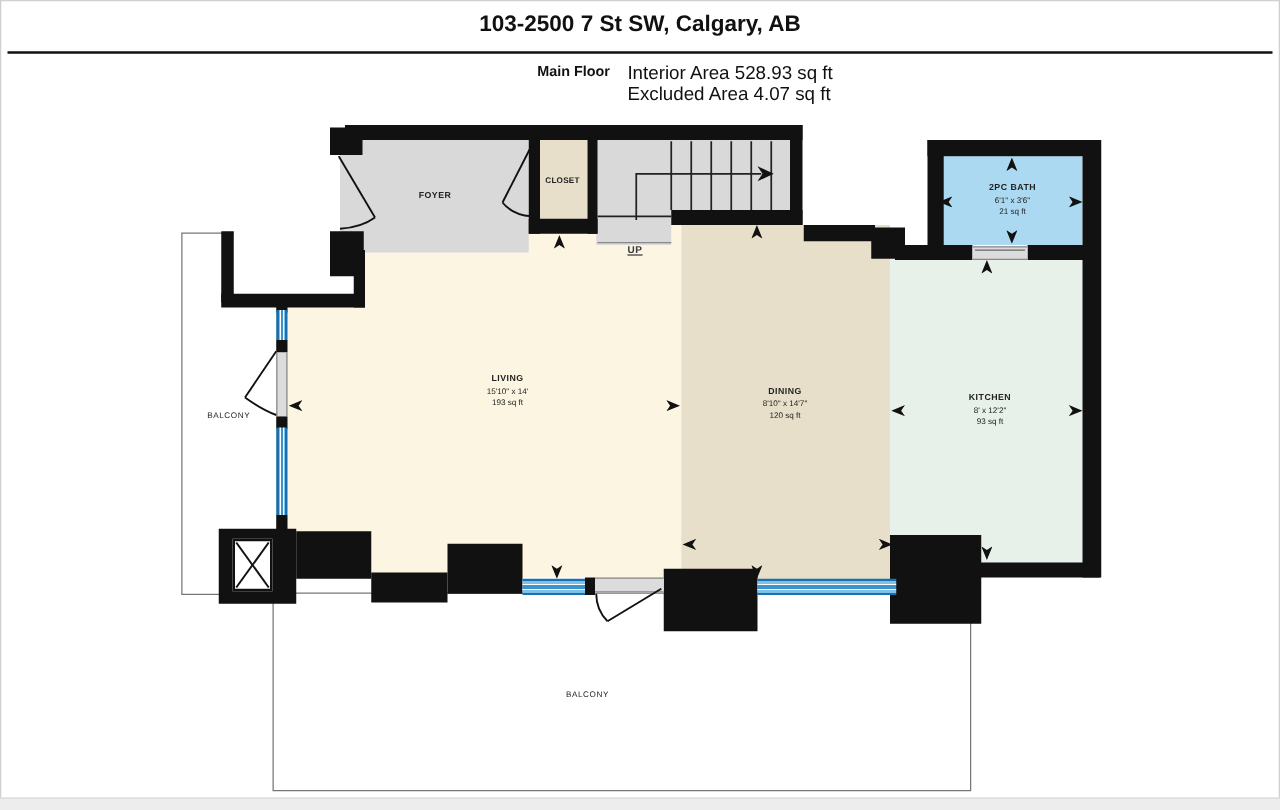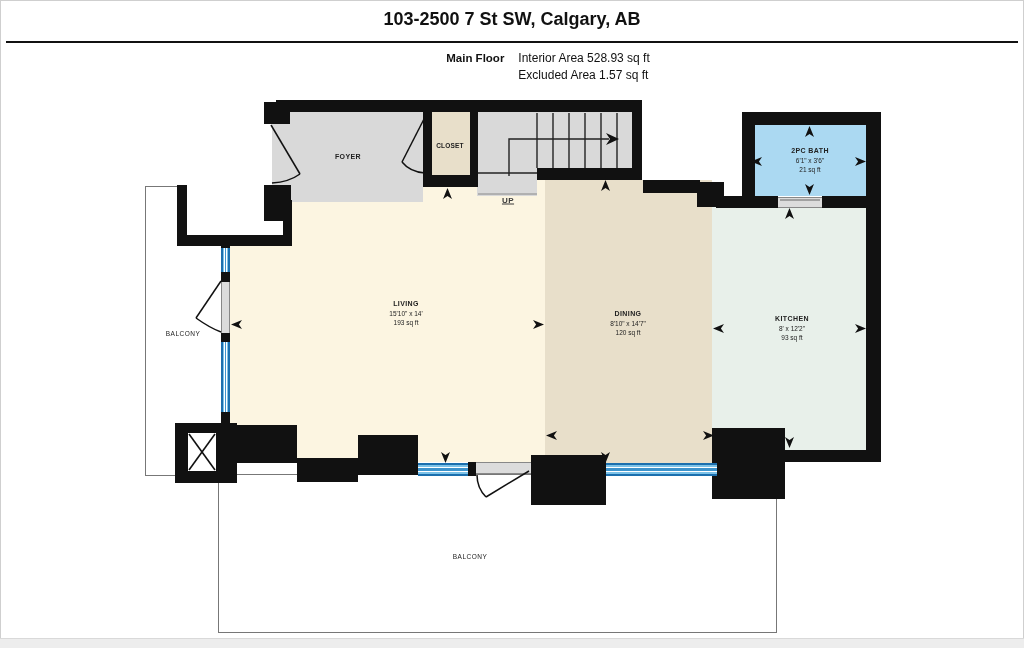--- a/index.html
+++ b/index.html
@@ -4,21 +4,21 @@
 <style>
   html,body{margin:0;padding:0;}
   body{width:1024px;height:648px;position:relative;background:#ffffff;overflow:hidden;
        font-family:"Liberation Sans", sans-serif;outline:1px solid #cfcfcf;outline-offset:-1px;}
   
   .title{position:absolute;top:9px;left:0;width:100%;text-align:center;font-size:18px;font-weight:bold;color:#111;}
   .divider{position:absolute;top:41px;left:6px;right:6px;height:2px;background:#111;}
   .subtitle{position:absolute;top:50px;left:0;width:100%;display:flex;justify-content:center;}
   .subtitle .inner{display:flex;gap:14px;transform:translateX(36px);}
   .floorlbl{font-size:11.5px;font-weight:bold;color:#111;line-height:17px;}
-  .areas{font-size:12px;color:#111;line-height:17px;}
+  .areas{font-size:15px;color:#111;line-height:17px;}
   
   .w{position:absolute;background:#111;}
   .fill{position:absolute;}
   .balc{position:absolute;background:#fff;border:1px solid #777;box-sizing:border-box;}
   .winh{position:absolute;background:linear-gradient(180deg,#1b6fae 0 2px,#7cc2e8 2px 4px,#ffffff 4px 5px,#3c93cc 5px 8px,#ffffff 8px 9px,#7cc2e8 9px 11px,#1b6fae 11px 13px);}
   .winv{position:absolute;background:linear-gradient(90deg,#1b6fae 0 2px,#7cc2e8 2px 3px,#ffffff 3px 4px,#3c93cc 4px 5px,#ffffff 5px 6px,#7cc2e8 6px 7px,#1b6fae 7px 9px);}
   .doorh{position:absolute;background:#dcdcdc;border-top:1px solid #888;border-bottom:1px solid #888;box-sizing:border-box;}
   .doorv{position:absolute;background:#dcdcdc;border-left:1px solid #888;border-right:1px solid #888;box-sizing:border-box;}
   .xboxw{position:absolute;background:#fff;border:2px solid #111;box-sizing:border-box;}
   .ah{position:absolute;width:11px;height:9px;background:#111;clip-path:polygon(0 50%,100% 0,72% 50%,100% 100%);}
@@ -34,21 +34,21 @@
 </head>
 <body>
 
 <div class="title">103-2500 7 St SW, Calgary, AB</div>
 <div class="divider"></div>
 <div class="subtitle">
   <div class="inner">
     <div class="floorlbl">Main Floor</div>
     <div class="areas">
       <div>Interior Area 528.93 sq ft</div>
-      <div>Excluded Area 1.57 sq ft</div>
+      <div>Excluded Area 4.07 sq ft</div>
     </div>
   </div>
 </div>
 
 <div class="balc" style="left:145px;top:186px;width:77px;height:290px;"></div>
 <div class="balc" style="left:218px;top:474px;width:559px;height:159px;"></div>
 
 <div class="fill" style="left:221px;top:180px;width:324px;height:282px;background:#fcf5e1;"></div>
 <div class="fill" style="left:545px;top:180px;width:167px;height:284px;background:#e8dfca;"></div>
 <div class="fill" style="left:712px;top:207px;width:154px;height:244px;background:#e8f0ea;"></div>

